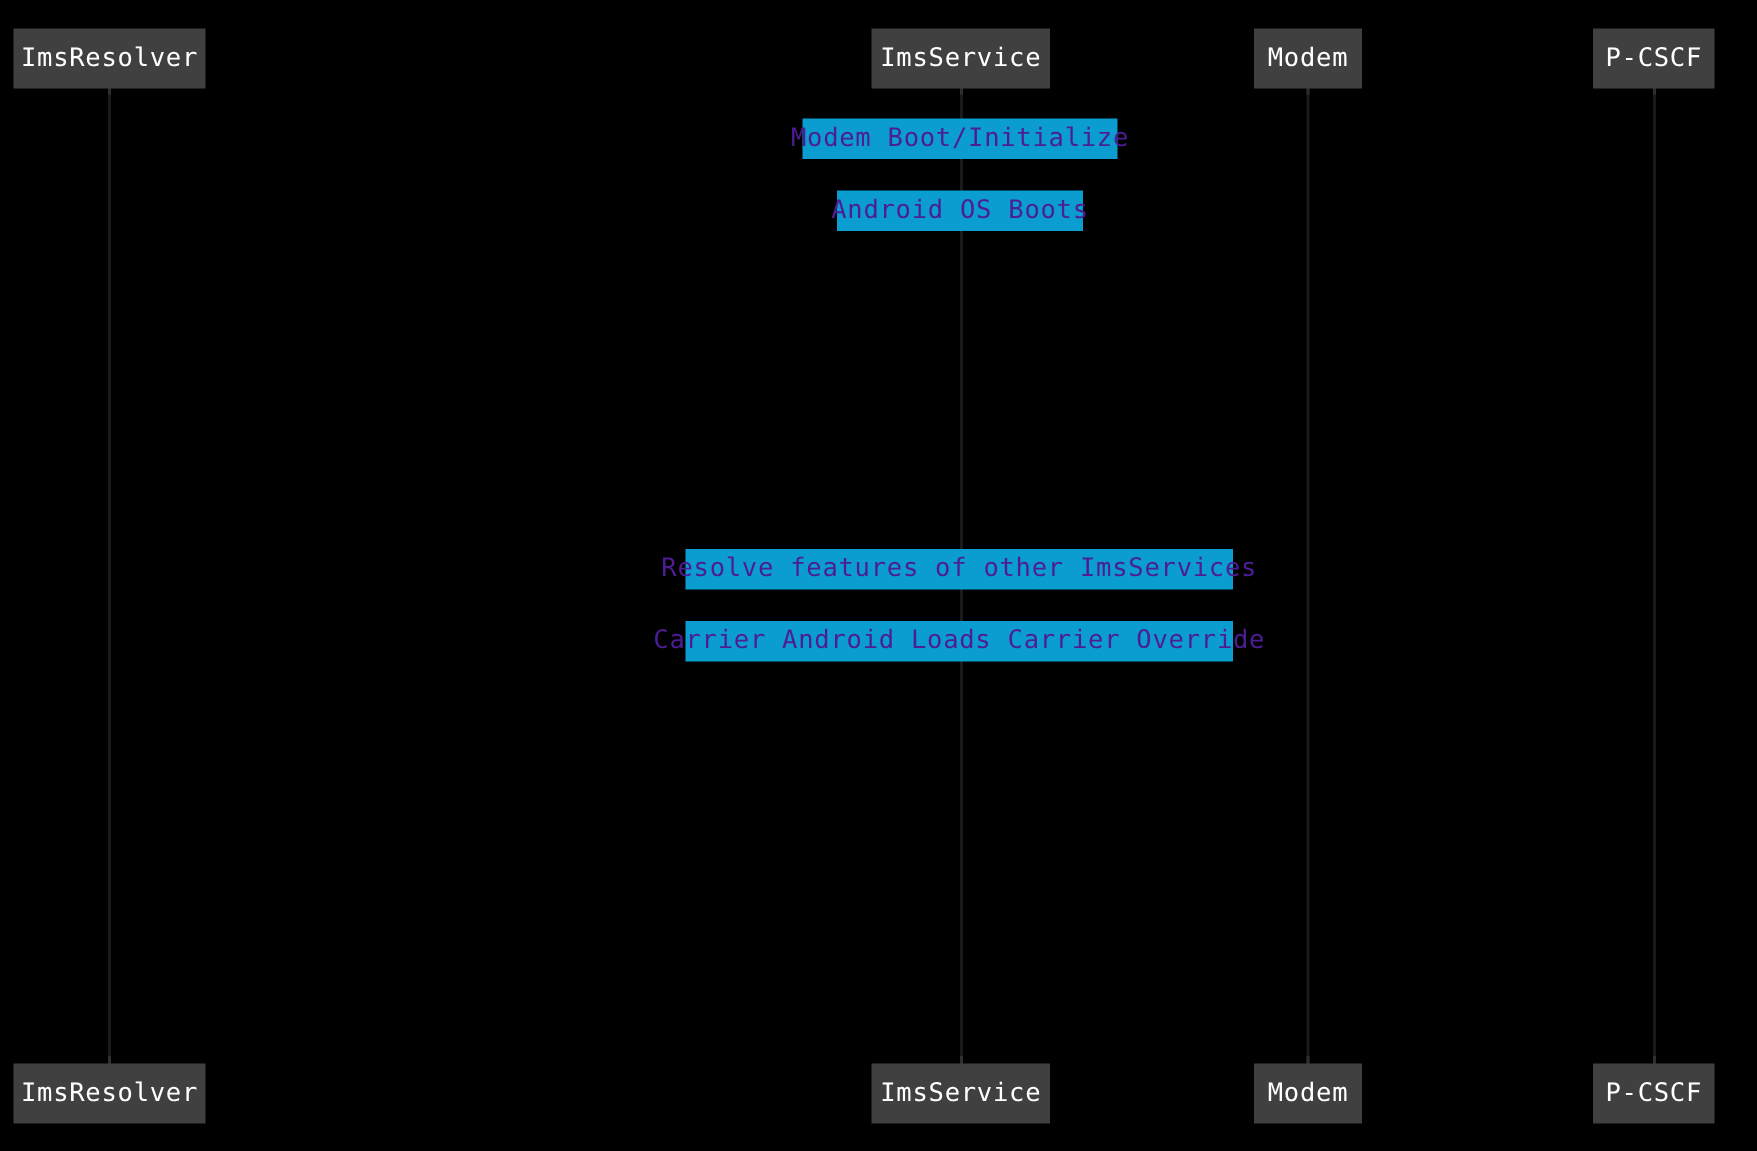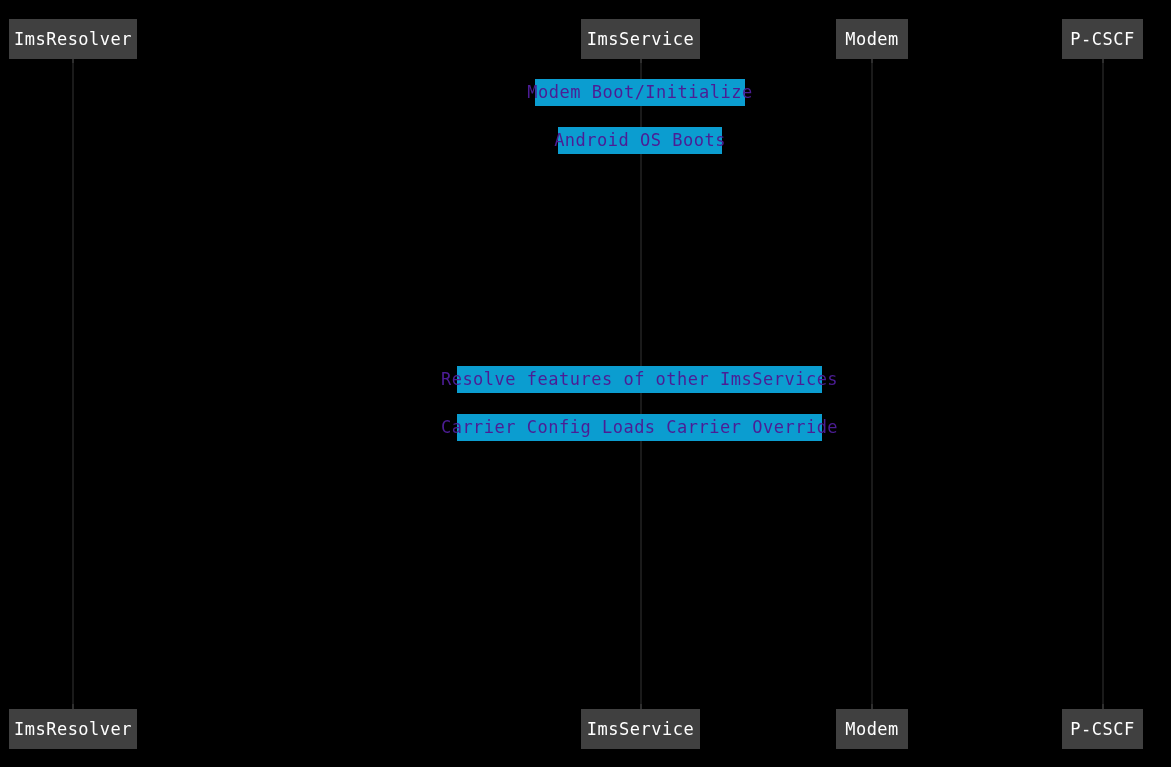--- a/index.html
+++ b/index.html
@@ -115,21 +115,21 @@
 
   <div class="note" style="left:558px; top:127px; width:164px;">
     <span>Android OS Boots</span>
   </div>
 
   <div class="note" style="left:457px; top:366px; width:365px;">
     <span>Resolve features of other ImsServices</span>
   </div>
 
   <div class="note" style="left:457px; top:414px; width:365px;">
-    <span>Carrier Config Loads Carrier Override</span>
+    <span>Carrier Android Loads Carrier Override</span>
   </div>
 
   <div class="participant" style="left:9px; top:709px; width:128px;">
     <span>ImsResolver</span>
   </div>
 
   <div class="participant" style="left:581px; top:709px; width:119px;">
     <span>ImsService</span>
   </div>
 

